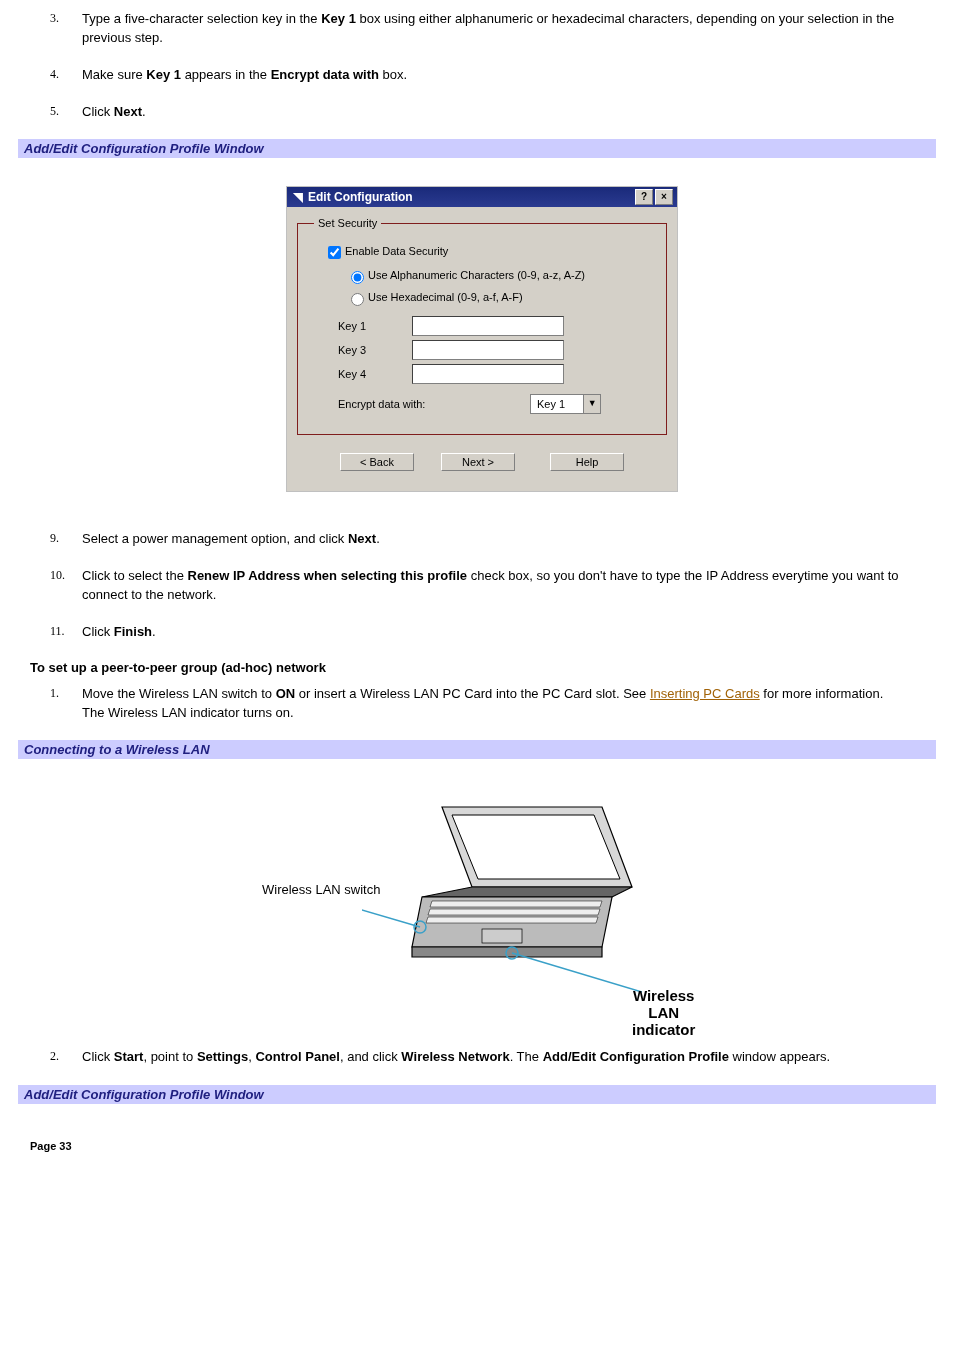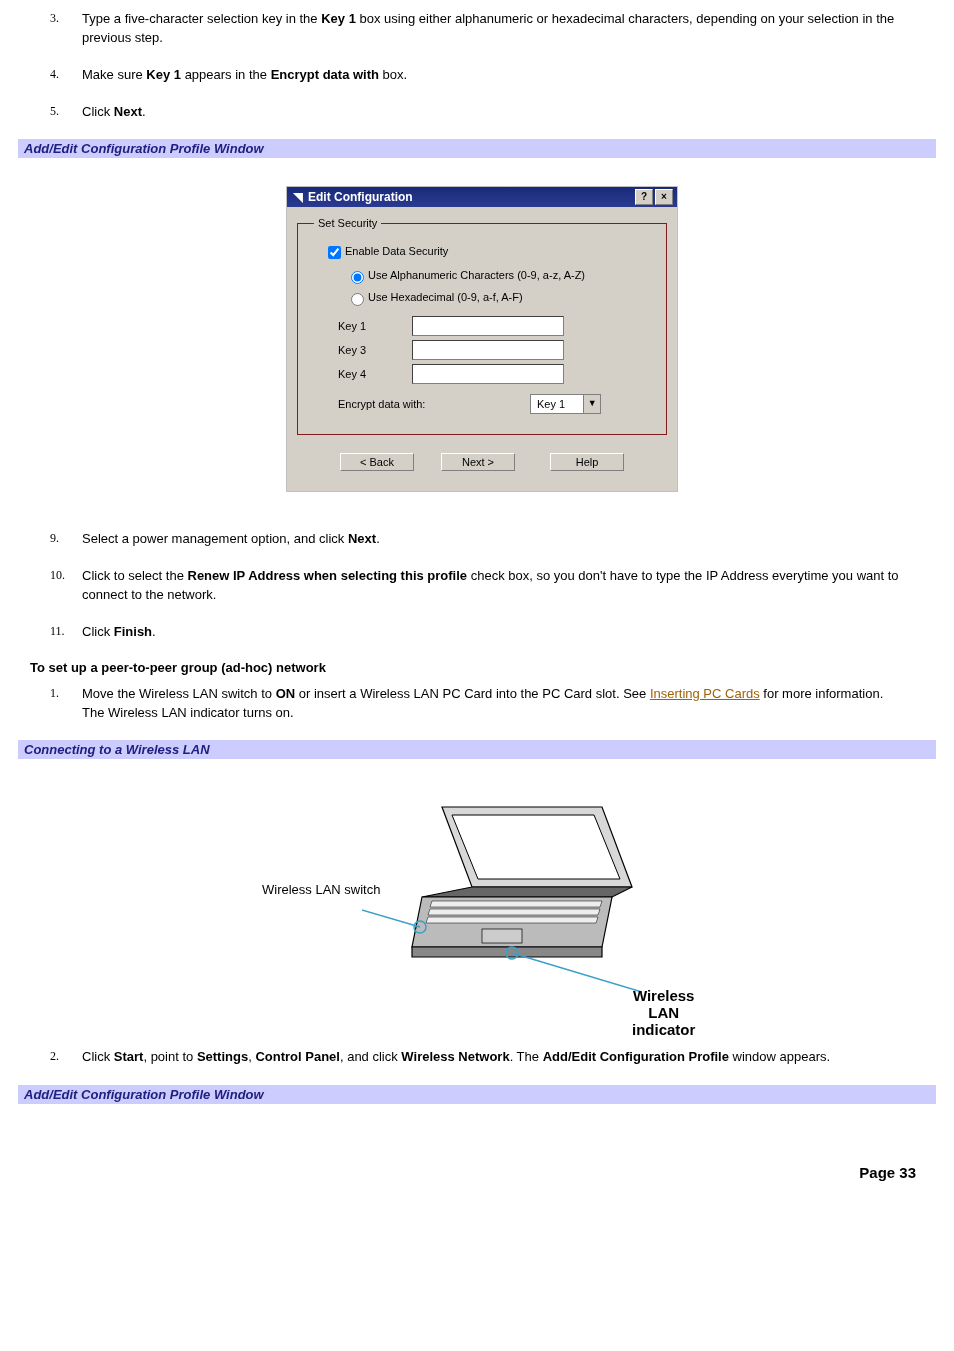--- a/index.html
+++ b/index.html
@@ -49,25 +49,24 @@
   }
   .subhead {
     font-weight: bold;
     font-size: 13px;
     margin: 14px 0 10px 0;
   }
   a.link {
     color: #a16207;
   }
   .page-num {
-    text-align: right;
-    font-weight: bold;
-    font-size: 15px;
+    font-weight: bold;
+    font-size: 11px;
     padding-right: 18px;
-    margin-top: 60px;
+    margin-top: 36px;
   }
 
   
   .dialog {
     width: 390px;
     margin: 0 auto;
     font-family: Tahoma, Arial, sans-serif;
     font-size: 11px;
     color: #000;
     text-align: left;

